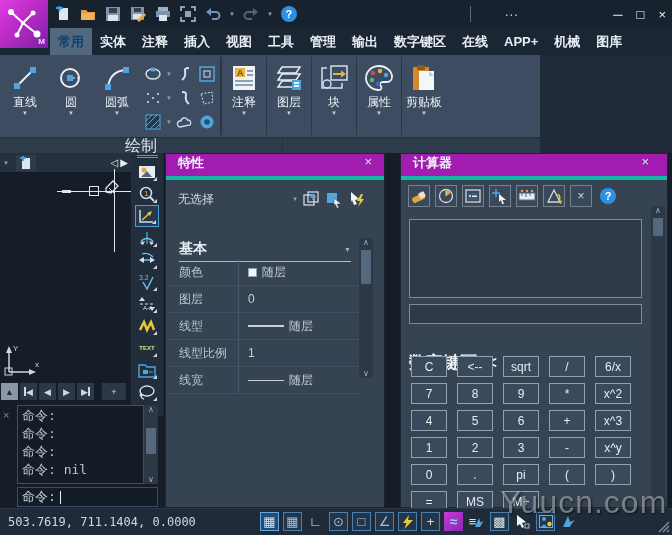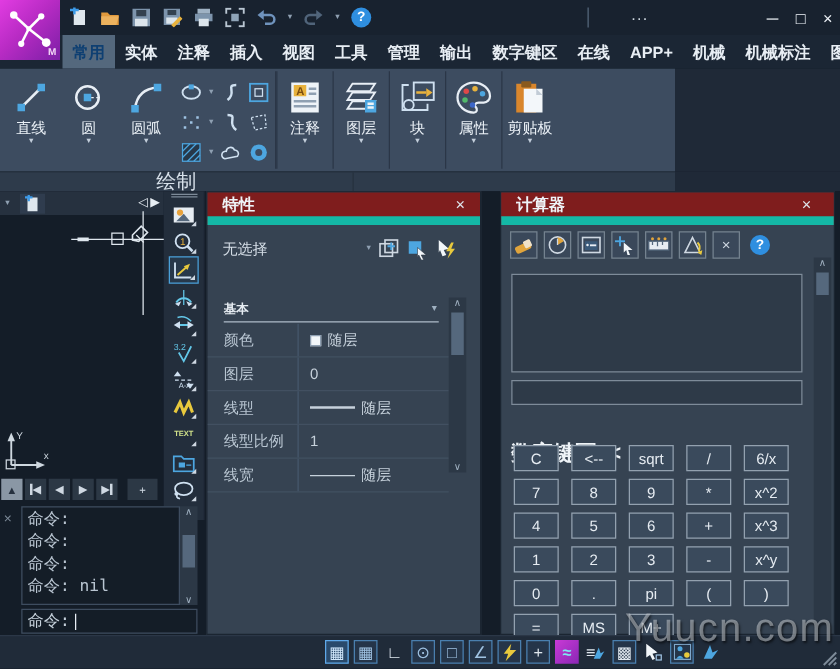--- a/index.html
+++ b/index.html
@@ -78,32 +78,32 @@
               display:flex; flex-direction:column; align-items:center; padding-top:2px; }
   #vt-grip { width:21px; height:3px; border-top:1px solid #7e8b99; border-bottom:1px solid #7e8b99; margin-bottom:3px; }
   .vt-ico { width:24px; height:22px; display:flex; align-items:center; justify-content:center; position:relative; flex:none; }
   .vt-ico .fly { position:absolute; right:2px; bottom:2px; width:0; height:0;
                  border-left:4px solid transparent; border-bottom:4px solid #cfd8e2; }
   .vt-ico.sel { border:1px solid #4a9fd8; background:#27384a; }
   .tiny-txt { font-size:6px; font-weight:bold; color:#cfe0f0; letter-spacing:0; }
 
   
   .palette { background:#364352; border:1px solid #1b2531; }
-  .pal-title { height:26px; background:#7f1d1d; display:flex; align-items:center; padding:0 12px;
-               font-size:13px; font-weight:bold; color:#eef3f7; border-bottom:7px solid #14b8a6; }
+  .pal-title { height:26px; background:#a21caf; display:flex; padding:0 12px;
+               font-size:13px; font-weight:bold; color:#eef3f7; border-bottom:4px solid #14b8a6; }
   .pal-close { margin-left:auto; font-size:13px; color:#dfe7ee; font-weight:normal; }
 
   #props { left:165px; top:0; width:220px; height:355px; }
   #sel-row { position:absolute; left:12px; top:34px; width:200px; height:22px; display:flex; align-items:center; }
   #sel-row .val { font-size:12px; color:#d4dde6; }
   #sel-row .ddv { margin-left:78px; }
   .ptool { width:20px; height:20px; margin-left:3px; display:flex; align-items:center; justify-content:center; }
   #sec-hdr { position:absolute; left:13px; top:86px; width:172px; border-bottom:1px solid #aebcc9;
              padding-bottom:3px; display:flex; align-items:center; }
-  #sec-hdr .t { font-size:10px; font-weight:bold; color:#e6ecf2; }
+  #sec-hdr .t { font-size:14px; font-weight:bold; color:#e6ecf2; }
   #sec-hdr .ddv { margin-left:auto; color:#9fb0c0; font-size:7px; }
   #prows { position:absolute; left:0; top:105px; width:193px; }
   .prow { height:27px; display:flex; align-items:center; border-bottom:1px solid rgba(95,112,132,0.30); }
   .prow .lb { width:72px; padding-left:13px; font-size:12px; color:#b9c6d2; }
   .prow .vl { flex:1; padding-left:9px; font-size:12px; color:#c6d1db; display:flex; align-items:center;
               border-left:1px solid #46586c; height:100%; gap:5px; }
   .swatch { width:9px; height:9px; background:#f2f6f9; border:1px solid #8fa0b2; }
   .ltline { width:36px; height:2px; background:#c6d1db; }
   .lwline { width:36px; height:1px; background:#c6d1db; }
   .vscroll { position:absolute; background:#2c3846; width:14px; display:flex; flex-direction:column;
@@ -255,21 +255,20 @@
   <div class="tab">注释</div>
   <div class="tab">插入</div>
   <div class="tab">视图</div>
   <div class="tab">工具</div>
   <div class="tab">管理</div>
   <div class="tab">输出</div>
   <div class="tab">数字键区</div>
   <div class="tab">在线</div>
   <div class="tab">APP+</div>
   <div class="tab">机械</div>
-  <div class="tab">机械标注</div>
   <div class="tab">图库</div>
 
 </div>
 
 <div id="ribbon" class="abs">
   <div id="panels-area" class="abs">
 
     <div id="draw-bigs">
       <div class="big-btn">
         <div class="bicon">
@@ -824,20 +823,21 @@
       <span>∨</span>
     </div>
     <div id="cmd-prompt">
       <span>命令:</span>
       <span id="caret"></span>
     </div>
   </div>
 </div>
 
 <div id="statusbar" class="abs">
+  <div id="coords">503.7619,  711.1404,  0.0000</div>
   <div id="sticons">
     <div class="stico active">
         <span>▦</span>
       </div>
     <div class="stico boxed">
         <span>▦</span>
       </div>
     <div class="stico">
         <span style="color:#dfe7ee;">∟</span>
       </div>

